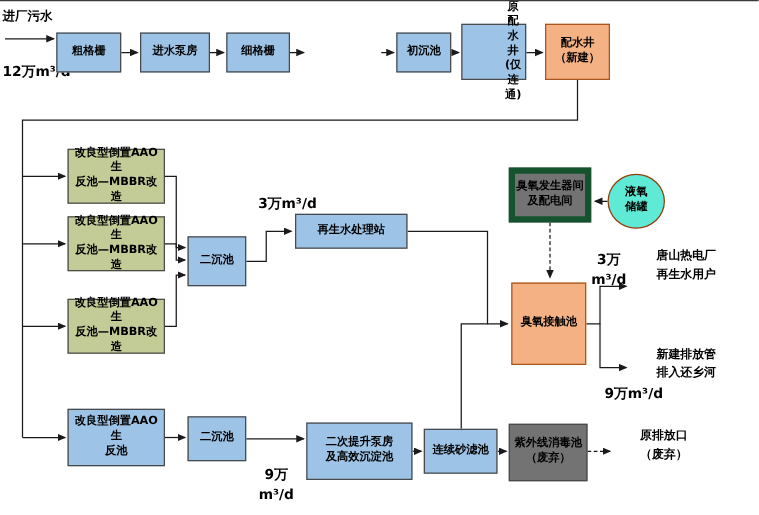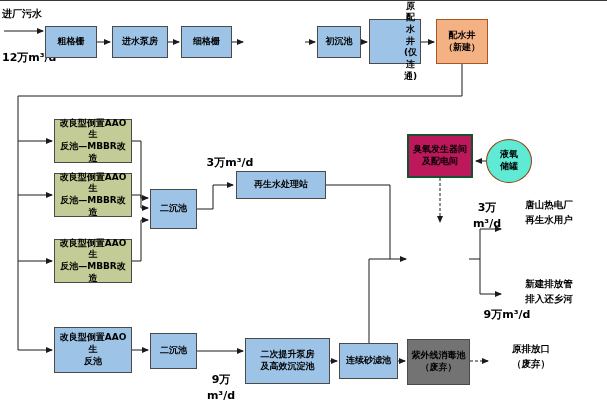--- a/index.html
+++ b/index.html
@@ -11,21 +11,21 @@
   }
   .node{
     position:absolute;box-sizing:border-box;
     display:flex;align-items:center;justify-content:center;
     text-align:center;font-size:9px;font-weight:bold;line-height:1.3;
     white-space:pre-line;border:1px solid #4a4a4a;padding:1px;
   }
   .blue{background:#9DC3E6;}
   .green{background:#C3CC96;}
   .orange{background:#F4B183;border-color:#A8561E;}
-  .orange-thick{background:#be185d;border:2px solid #14532d;}
+  .orange-thick{background:#737373;border:5px solid #14532d;}
   .gray{background:#737373;}
   .ellipse{background:#5eead4;border:1.5px solid #943D0C;border-radius:50%;}
   .flabel{
     position:absolute;font-size:11px;font-weight:bold;
     white-space:pre-line;line-height:1.45;text-align:center;
   }
   .endlabel{
     position:absolute;font-size:9.5px;font-weight:bold;
     white-space:pre-line;line-height:1.55;text-align:center;
   }
@@ -100,20 +100,21 @@
 反池</div>
   <div class="node blue" style="left:150px;top:188px;width:47px;height:40px;">二沉池</div>
   <div class="node blue" style="left:150px;top:332px;width:47px;height:36px;">二沉池</div>
 
   <div class="node blue" style="left:236px;top:170px;width:90px;height:28px;">再生水处理站</div>
 
   <div class="node orange-thick" style="left:407px;top:133px;width:66px;height:44px;">臭氧发生器间
 及配电间</div>
   <div class="node ellipse" style="left:486px;top:138px;width:46px;height:44px;">液氧
 储罐</div>
+  <div class="node orange" style="left:409px;top:225px;width:60px;height:66px;">臭氧接触池</div>
 
   <div class="node blue" style="left:245px;top:337px;width:85px;height:46px;">二次提升泵房
 及高效沉淀池</div>
   <div class="node blue" style="left:339px;top:342px;width:59px;height:36px;">连续砂滤池</div>
   <div class="node gray" style="left:407px;top:338px;width:63px;height:46px;">紫外线消毒池
 （废弃）</div>
 
   <div class="endlabel" style="left:505px;top:197px;width:88px;">唐山热电厂
 再生水用户</div>
   <div class="endlabel" style="left:505px;top:276px;width:88px;">新建排放管

